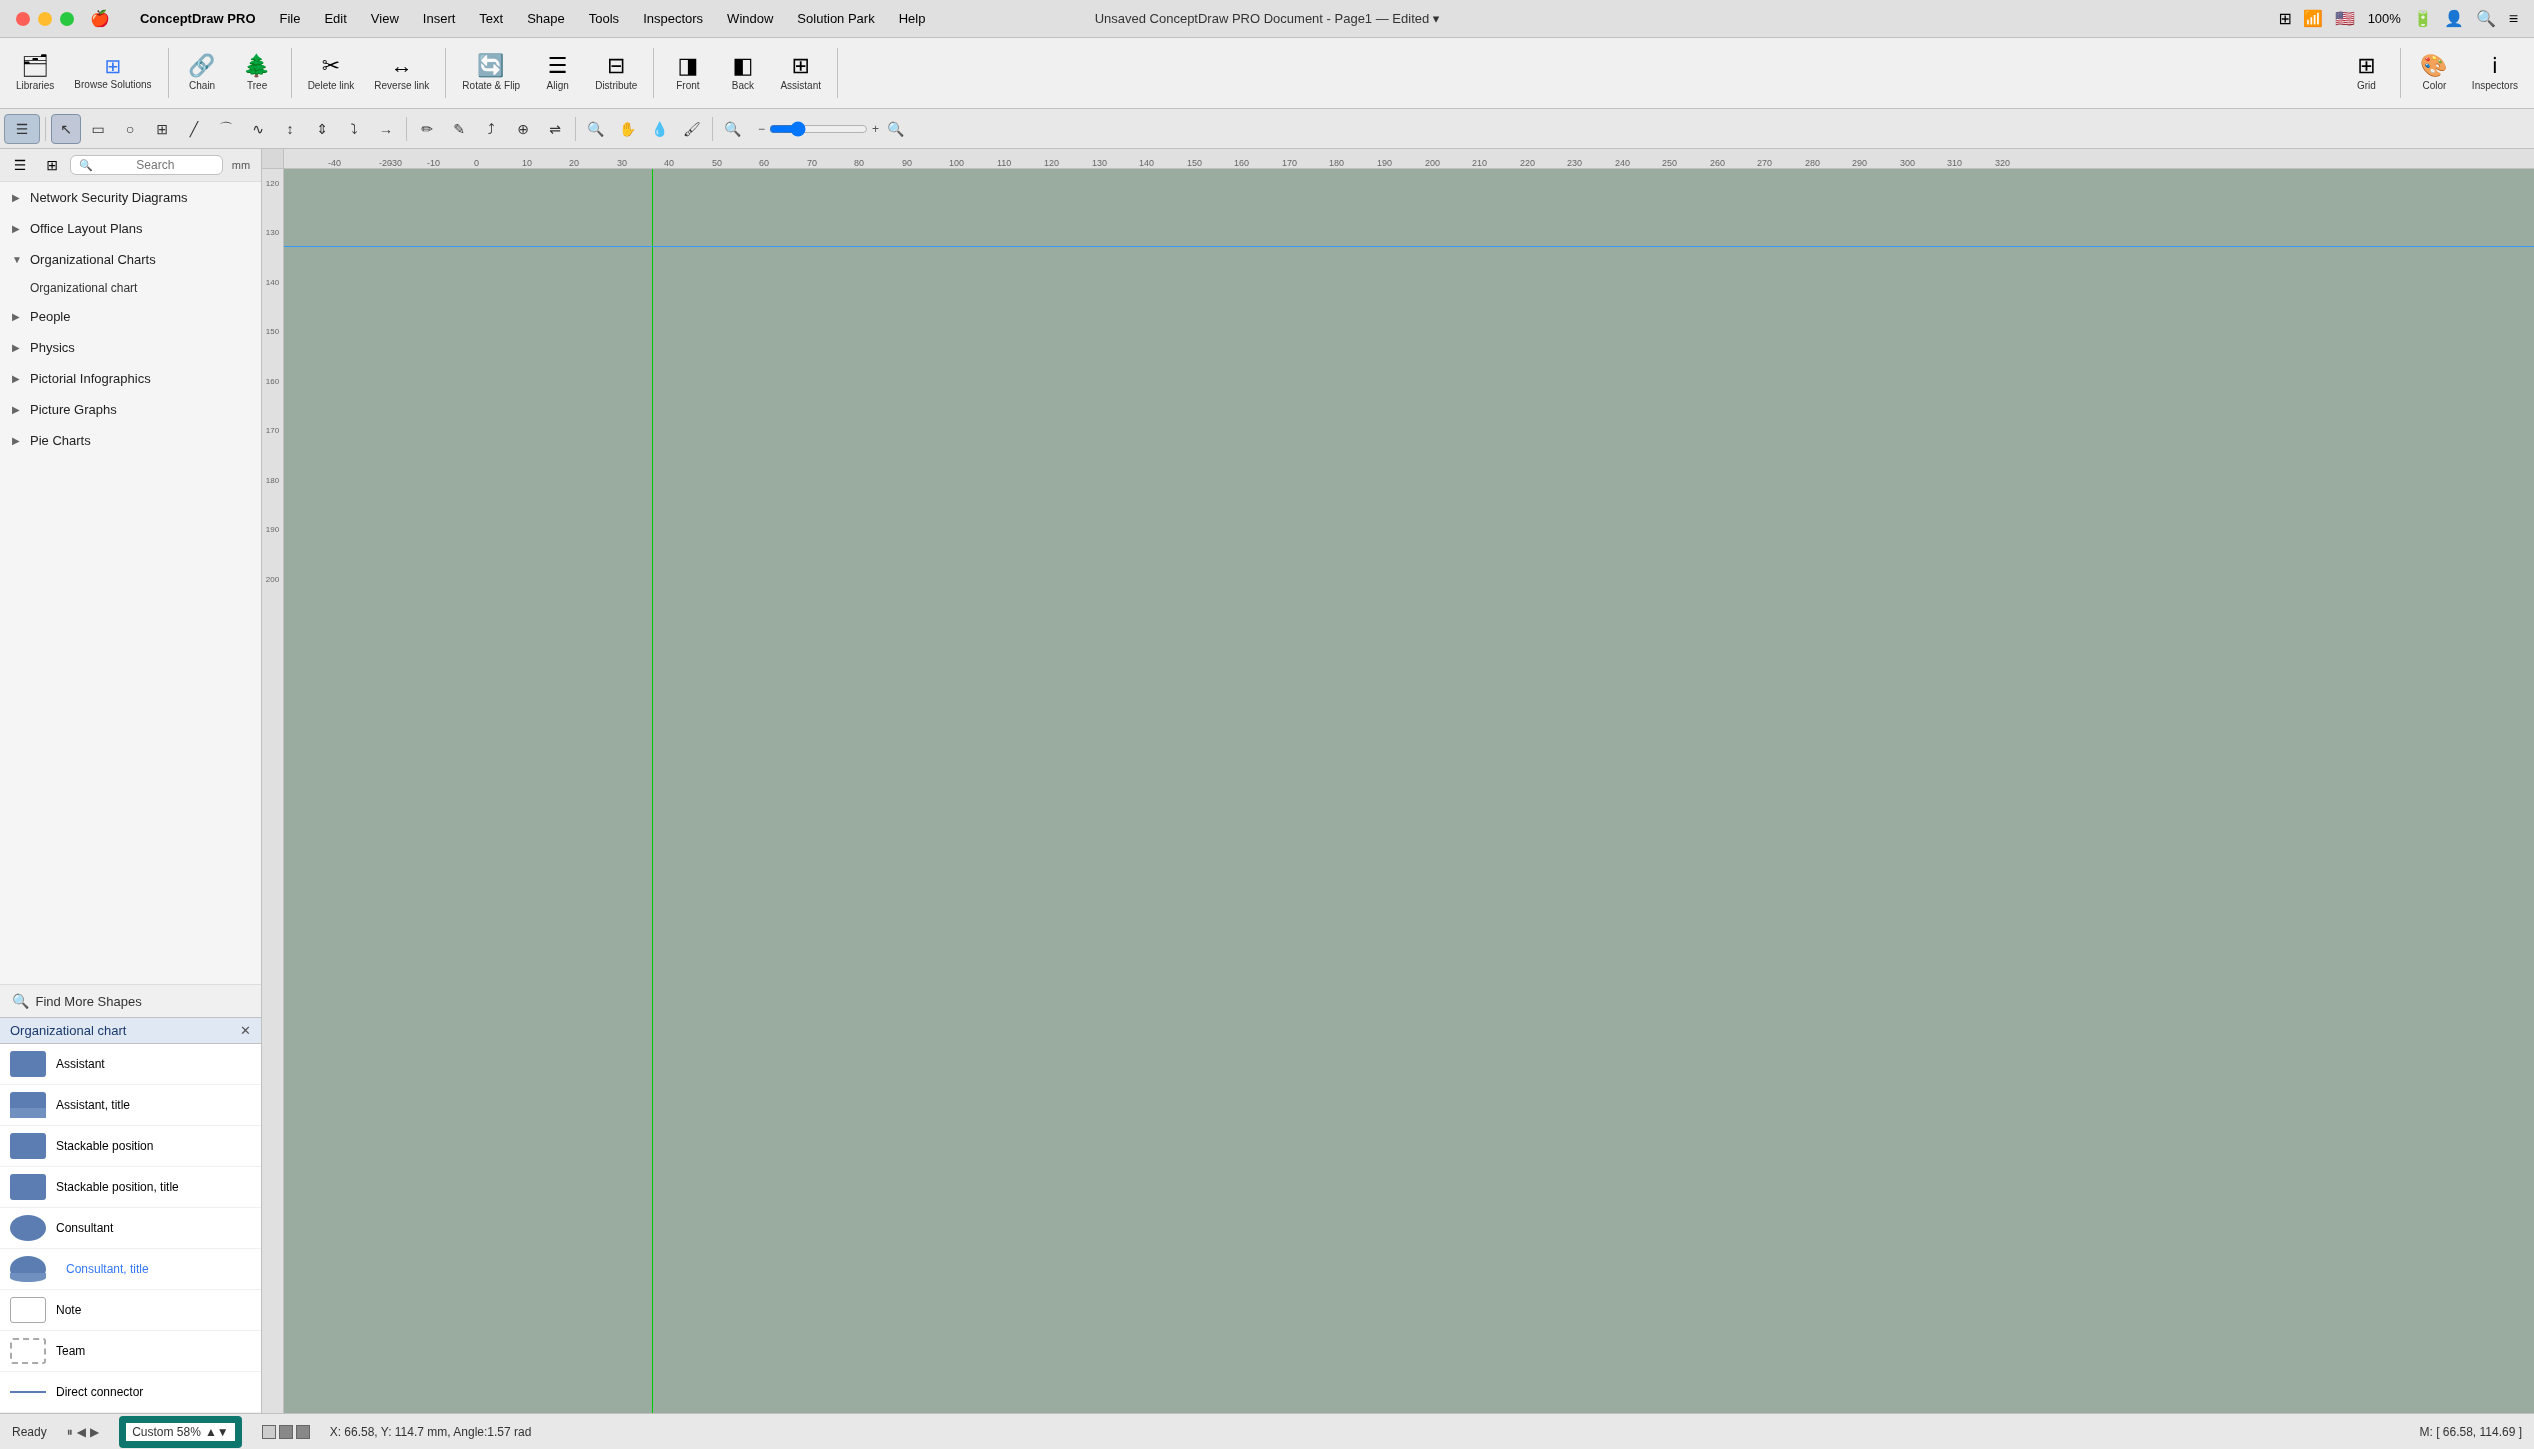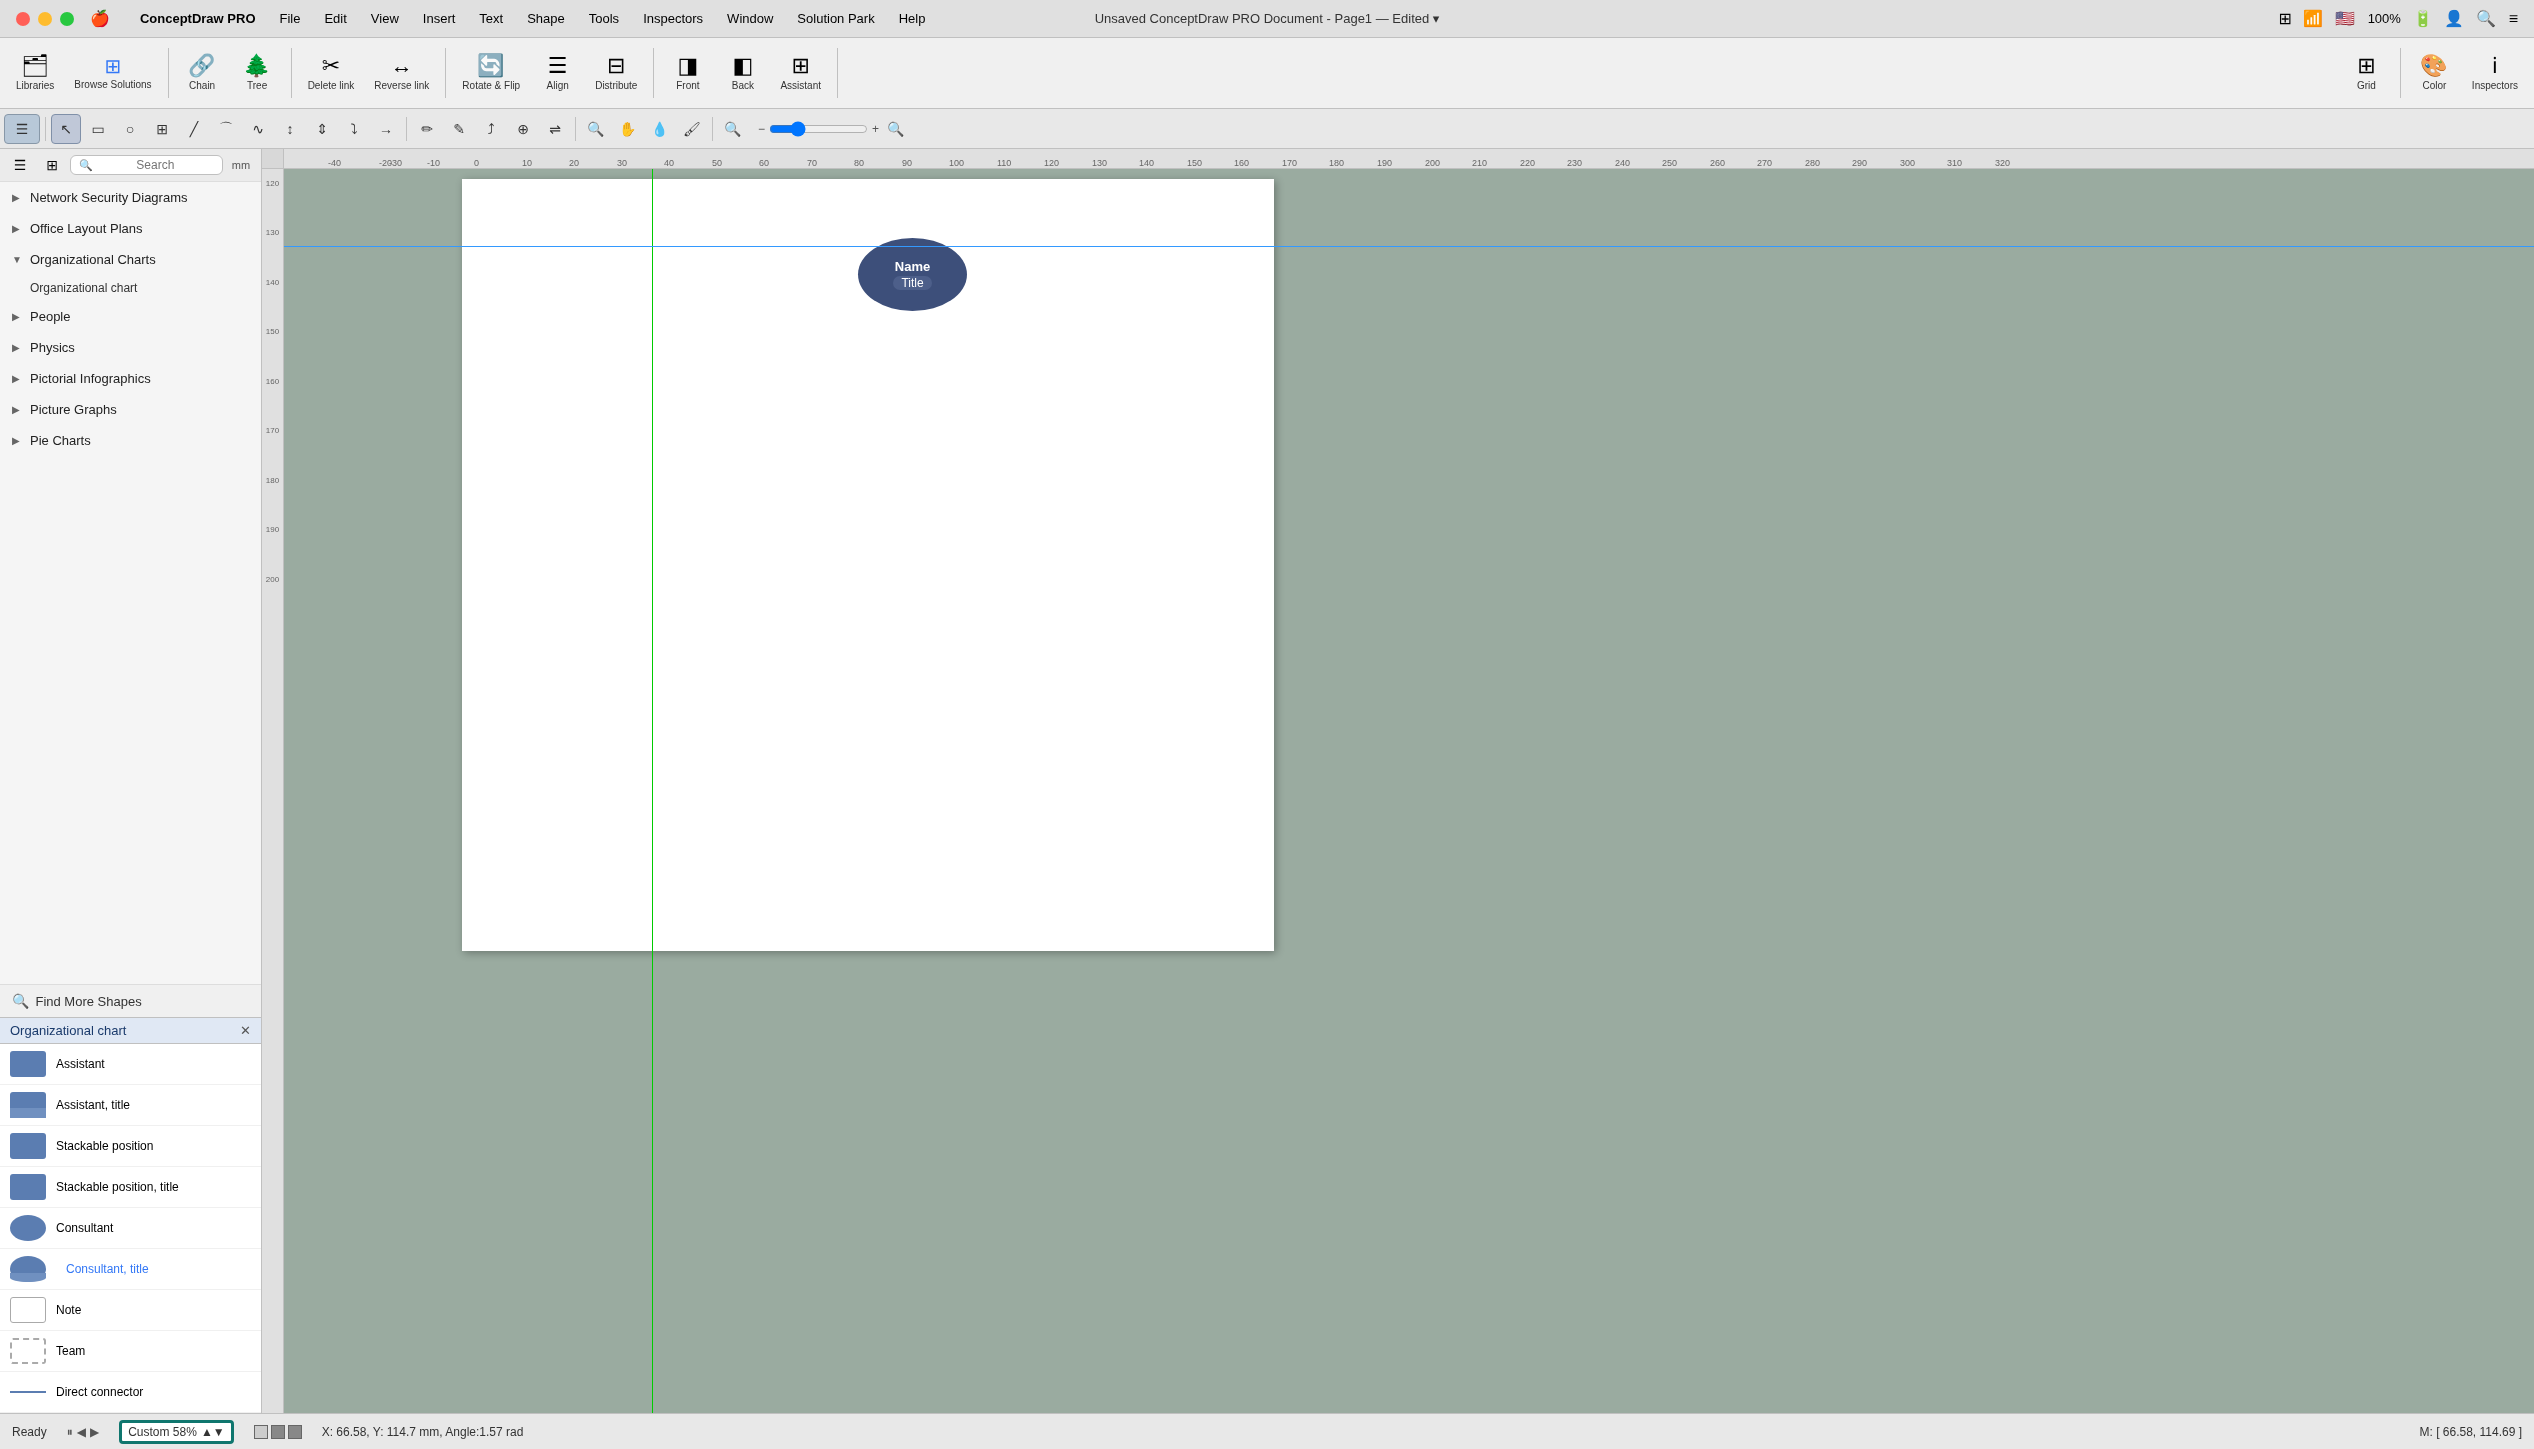--- a/index.html
+++ b/index.html
@@ -309,21 +309,21 @@
       align-items: center;
       padding: 0 12px;
       gap: 20px;
       font-size: 12px;
       color: #333;
     }
     #playback-controls { display: flex; align-items: center; gap: 4px; }
     .pb-btn { font-size: 12px; cursor: pointer; color: #555; }
     #zoom-select {
       display: flex; align-items: center; gap: 4px;
-      border: 3px solid #0f766e; border-radius: 4px; padding: 2px 6px;
+      border: 7px solid #0f766e; border-radius: 4px; padding: 2px 6px;
       background: #fff; cursor: pointer; font-size: 12px;
     }
     #page-squares { display: flex; gap: 3px; }
     .page-sq { width: 14px; height: 14px; background: #888; border: 1px solid #666; cursor: pointer; }
     .page-sq.active { background: #ccc; }
     #coords-right { margin-left: auto; font-size: 12px; color: #333; }
 
     
     ::-webkit-scrollbar { width: 6px; }
     ::-webkit-scrollbar-thumb { background: #aaa; border-radius: 3px; }
@@ -694,27 +694,20 @@
         <span class="ruler-tick-v" style="top:158px;">150</span>
         <span class="ruler-tick-v" style="top:208px;">160</span>
         <span class="ruler-tick-v" style="top:257px;">170</span>
         <span class="ruler-tick-v" style="top:307px;">180</span>
         <span class="ruler-tick-v" style="top:356px;">190</span>
         <span class="ruler-tick-v" style="top:406px;">200</span>
       </div>
 
       <div id="canvas-bg">
 
-        <div id="page-canvas">
-
-          <div id="canvas-shape">
-            <span class="shape-name">Name</span>
-            <span class="shape-title">Title</span>
-          </div>
-        </div>
 
         <div id="crosshair-v"></div>
         <div id="crosshair-h"></div>
       </div>
     </div>
   </div>
 
 </div>
 
 <div id="status-bar">

